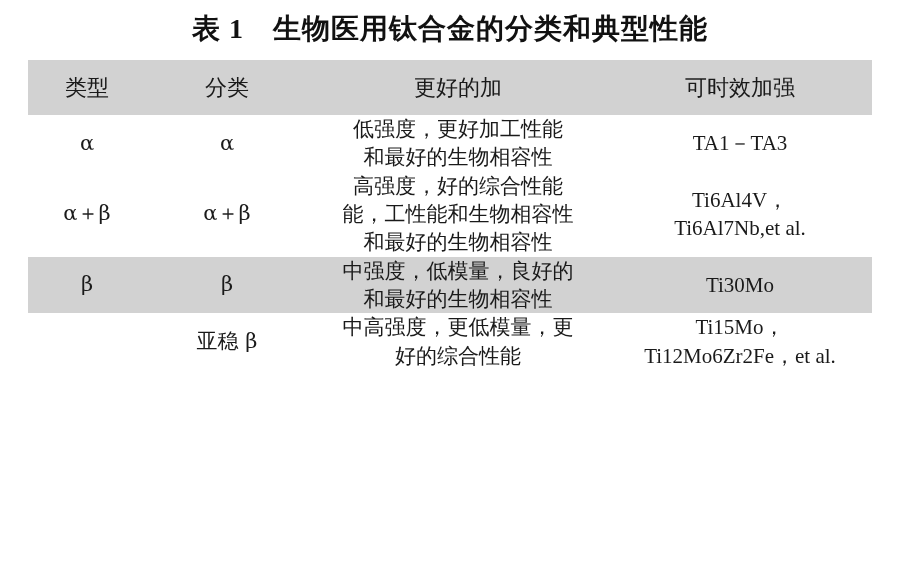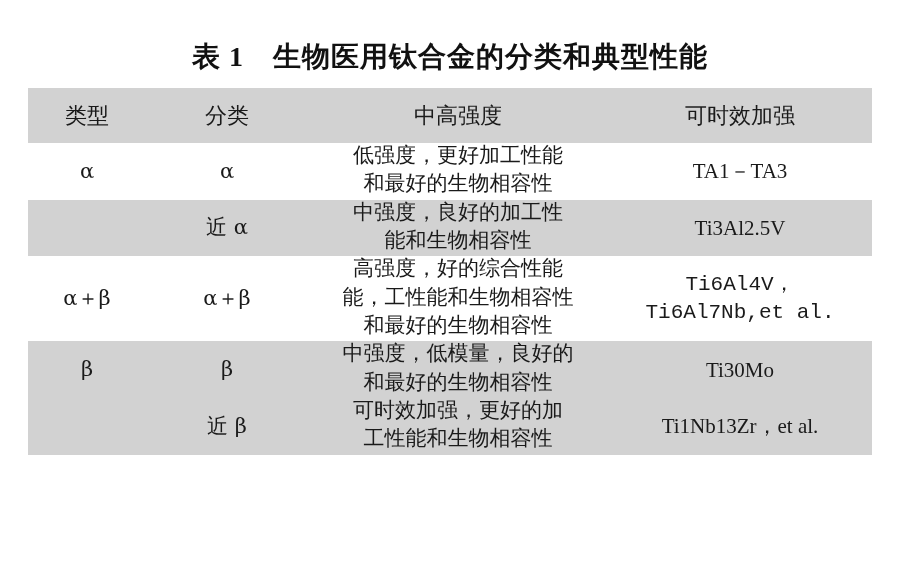--- a/index.html
+++ b/index.html
@@ -12,21 +12,20 @@
     background: #ffffff;
     font-family: "Liberation Serif", "DejaVu Serif", serif;
     color: #1a1a1a;
     overflow: hidden;
   }
   .page {
     width: 900px;
     height: 463px;
     position: relative;
     box-sizing: border-box;
-    margin-top: 28px;
   }
   .table-title {
     text-align: center;
     font-size: 28px;
     font-weight: bold;
     letter-spacing: 1px;
     padding-top: 10px;
     padding-bottom: 12px;
     font-family: "Liberation Serif", "DejaVu Serif", serif;
     color: #111111;
@@ -67,63 +66,54 @@
   .col-alloy { width: 264px; }
   .perf-cell {
     line-height: 1.35;
   }
   .alloy-cell {
     line-height: 1.35;
   }
   .greek {
     font-family: "DejaVu Serif", "Liberation Serif", serif;
   }
-  .nowrap-line { display: block; font-family: Liberation Mono, monospace; }
+  .nowrap-line { display: block; }
 </style>
 </head>
 <body>
 
 <div class="page">
 
   <div class="table-title">表 1　生物医用钛合金的分类和典型性能</div>
 
   <table class="data-table">
     <colgroup>
       <col class="col-type">
       <col class="col-class">
       <col class="col-perf">
       <col class="col-alloy">
     </colgroup>
     <tbody>
       <tr class="row-grey head">
         <td class="cell">类型</td>
         <td class="cell">分类</td>
-        <td class="cell">中高强度</td>
+        <td class="cell">更好的加</td>
         <td class="cell">可时效加强</td>
       </tr>
 
       <tr class="row-white">
         <td class="cell greek">α</td>
         <td class="cell greek">α</td>
         <td class="cell perf-cell">
             <span class="nowrap-line">低强度，更好加工性能</span>
             <span class="nowrap-line">和最好的生物相容性</span>
           </td>
         <td class="cell alloy-cell">TA1－TA3</td>
       </tr>
 
-      <tr class="row-grey">
-        <td class="cell greek"></td>
-        <td class="cell greek">近 α</td>
-        <td class="cell perf-cell">
-            <span class="nowrap-line">中强度，良好的加工性</span>
-            <span class="nowrap-line">能和生物相容性</span>
-          </td>
-        <td class="cell alloy-cell">Ti3Al2.5V</td>
-      </tr>
 
       <tr class="row-white">
         <td class="cell greek">α＋β</td>
         <td class="cell greek">α＋β</td>
         <td class="cell perf-cell">
             <span class="nowrap-line">高强度，好的综合性能</span>
             <span class="nowrap-line">能，工性能和生物相容性</span>
             <span class="nowrap-line">和最好的生物相容性</span>
           </td>
         <td class="cell alloy-cell">
@@ -135,26 +125,29 @@
       <tr class="row-grey">
         <td class="cell greek">β</td>
         <td class="cell greek">β</td>
         <td class="cell perf-cell">
             <span class="nowrap-line">中强度，低模量，良好的</span>
             <span class="nowrap-line">和最好的生物相容性</span>
           </td>
         <td class="cell alloy-cell">Ti30Mo</td>
       </tr>
 
+      <tr class="row-white">
+        <td class="cell greek"></td>
+        <td class="cell greek">亚稳 β</td>
+        <td class="cell perf-cell">
+            <span class="nowrap-line">中高强度，更低模量，更</span>
+            <span class="nowrap-line">好的综合性能</span>
+          </td>
+        <td class="cell alloy-cell">
+            <span class="nowrap-line">Ti15Mo，</span>
+            <span class="nowrap-line">Ti12Mo6Zr2Fe，et al.</span>
+          </td>
+      </tr>
 
-      <tr class="row-grey">
-        <td class="cell greek"></td>
-        <td class="cell greek">近 β</td>
-        <td class="cell perf-cell">
-            <span class="nowrap-line">可时效加强，更好的加</span>
-            <span class="nowrap-line">工性能和生物相容性</span>
-          </td>
-        <td class="cell alloy-cell">Ti1Nb13Zr，et al.</td>
-      </tr>
     </tbody>
   </table>
 
 </div>
 
 </body></html>

